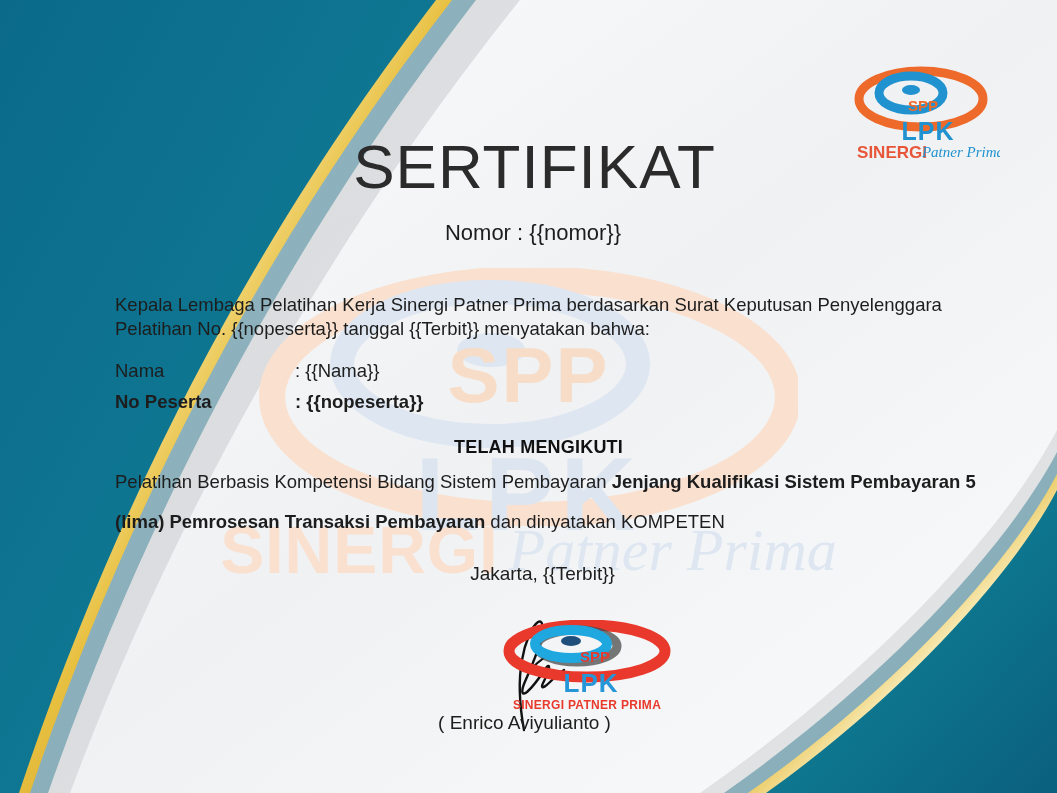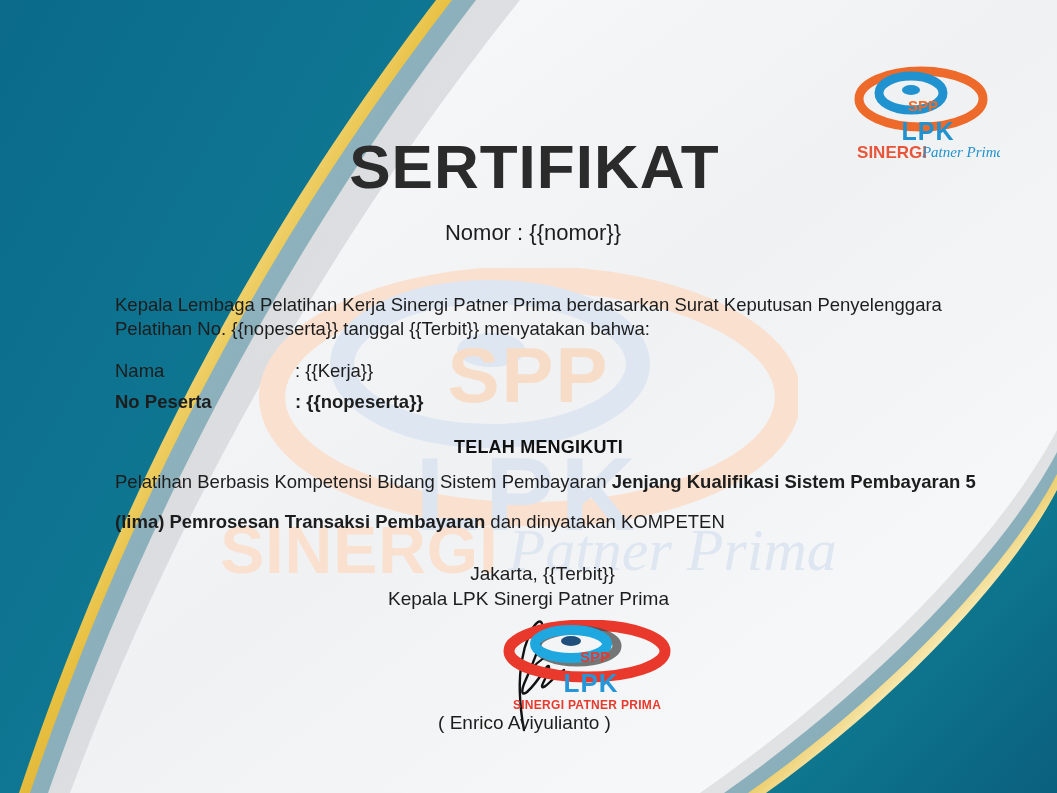--- a/index.html
+++ b/index.html
@@ -39,21 +39,21 @@
   #wm-patner{
     font-size:60px;color:#dde6f1;font-style:italic;
     font-family:"Liberation Serif",serif;vertical-align:middle;margin-left:10px;
   }
 
   
   #content{position:relative;z-index:5;width:1057px;height:793px;}
 
   #title{
     position:absolute;left:12px;right:0;top:131px;text-align:center;
-    font-size:62px;font-weight:700;color:#2b2b2b;letter-spacing:1px;
+    font-size:62px;font-weight:400;color:#2b2b2b;letter-spacing:1px;
     font-family:"Liberation Sans",sans-serif;
   }
   #nomor{
     position:absolute;left:0;right:0;top:220px;text-align:center;
     font-size:22px;color:#1d1d1d;padding-left:9px;
   }
 
   #para1{
     position:absolute;left:115px;top:293px;width:870px;
     font-size:18.5px;line-height:24px;color:#1d1d1d;
@@ -180,32 +180,31 @@
       <text x="47" y="94" font-family="Liberation Sans, sans-serif" font-size="17" font-weight="bold" fill="#e8563a" text-anchor="middle">SINERGI</text>
       <text x="118" y="93" font-family="Liberation Serif, serif" font-size="15" font-style="italic" fill="#1f92cf" text-anchor="middle">Patner Prima</text>
     </svg>
 
     <div id="title">SERTIFIKAT</div>
     <div id="nomor">Nomor : {{nomor}}</div>
 
     <div id="para1">Kepala Lembaga Pelatihan Kerja Sinergi Patner Prima berdasarkan Surat Keputusan Penyelenggara Pelatihan No. {{nopeserta}} tanggal {{Terbit}} menyatakan bahwa:</div>
 
     <div class="field" id="f-nama">
-      <span class="lbl">Nama</span><span>:</span>&nbsp;<span>{{Kerja}}</span>
+      <span class="lbl">Nama</span><span>:</span>&nbsp;<span>{{Nama}}</span>
     </div>
     <div class="field" id="f-nopeserta">
       <span class="lbl">No Peserta</span><span>:</span>&nbsp;<span>{{nopeserta}}</span>
     </div>
 
     <div id="telah">TELAH MENGIKUTI</div>
 
     <div id="para2"><span>Pelatihan Berbasis Kompetensi Bidang Sistem Pembayaran </span><b>Jenjang Kualifikasi Sistem Pembayaran 5 (lima) Pemrosesan Transaksi Pembayaran</b><span> dan dinyatakan KOMPETEN</span></div>
 
     <div id="place">Jakarta, {{Terbit}}</div>
-    <div id="role">Kepala LPK Sinergi Patner Prima</div>
 
     <svg id="signature" viewBox="0 0 120 120">
       <path d="M44,118 C40,96 38,70 42,48 C45,30 52,14 58,10 C63,7 64,16 60,30 C56,46 48,62 44,72
                C41,80 42,84 47,80 C54,74 62,62 66,56 C69,52 70,54 68,60 C66,66 62,72 62,74
                C62,77 66,74 70,70 C75,65 80,60 84,58" fill="none" stroke="#111" stroke-width="2.4" stroke-linecap="round" stroke-linejoin="round"></path>
       <path d="M52,56 C58,50 66,44 72,42" fill="none" stroke="#111" stroke-width="2" stroke-linecap="round"></path>
     </svg>
 
     <svg id="stamp" viewBox="0 0 185 95">
       <ellipse cx="92" cy="31" rx="78" ry="26" fill="none" stroke="#e8392c" stroke-width="11"></ellipse>

